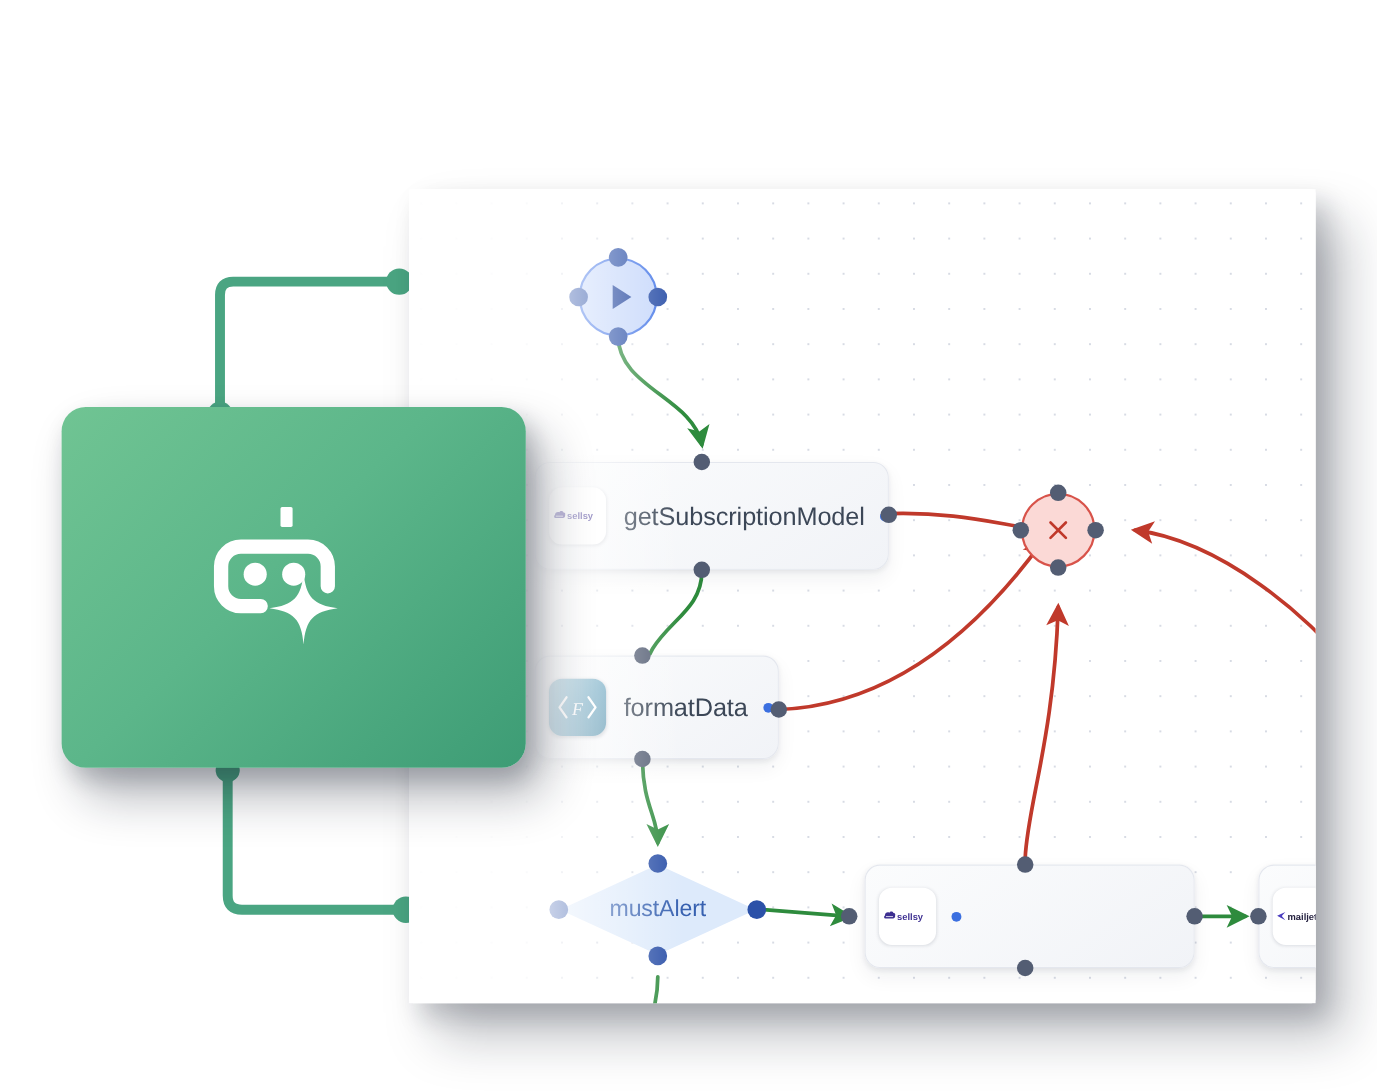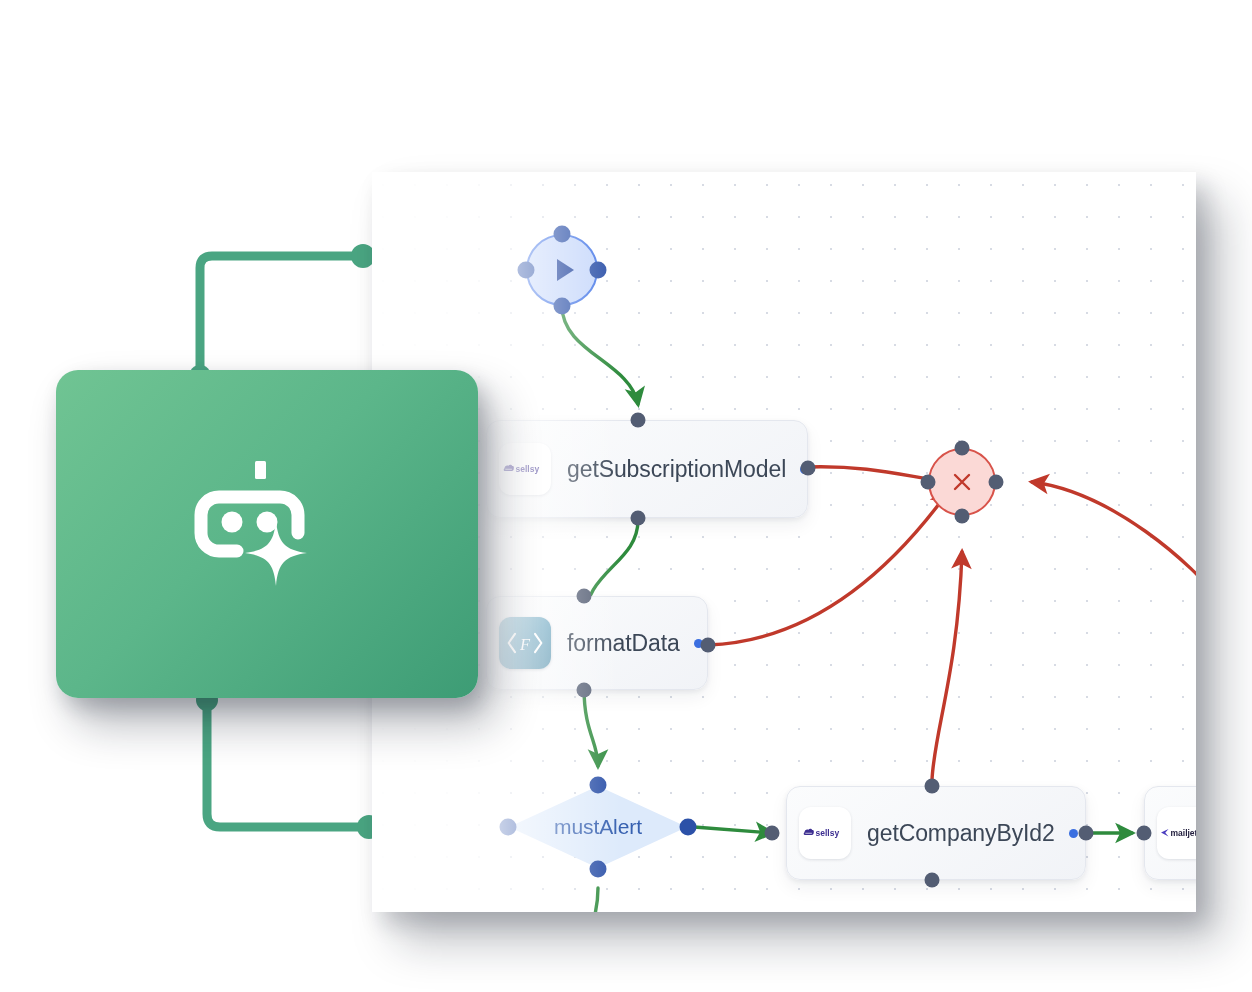--- a/index.html
+++ b/index.html
@@ -317,21 +317,20 @@
       <div class="port blue" style="left:226px; top:697px;"></div>
 
       <div class="node" style="left:414px; top:614px; width:300px; height:94px;">
         <div class="node-icon">
           <svg class="sellsy-svg" width="44" height="18" viewBox="0 0 88 26" xmlns="http://www.w3.org/2000/svg">
             <path d="M4,17 C1,17 0.5,13 3,11.5 C3,7 7.5,4.5 11,6.5 C12.5,3.5 17,3.5 18.5,7 C21,6.5 22.5,9 21.5,11 L21.5,11.5 C22,13.5 20.5,17 17.5,17 Z" fill="#3d2f91"></path>
             <path d="M5.5,13.5 L17,13.5" stroke="#ffffff" stroke-width="1.4" stroke-linecap="round" fill="none"></path>
             <text x="25" y="19" font-family="Liberation Sans, sans-serif" font-size="17" font-weight="bold" fill="#3d2f91">sellsy</text>
           </svg>
         </div>
-        <div class="node-label">getCompanyById2</div>
         <div class="node-outdot"></div>
       </div>
       <div class="port" style="left:560px; top:614px;"></div>
       <div class="port" style="left:560px; top:708px;"></div>
       <div class="port" style="left:400px; top:661px;"></div>
       <div class="port" style="left:714px; top:661px;"></div>
 
       <div class="node" style="left:772px; top:614px; width:240px; height:94px;">
         <div class="node-icon">
           <svg width="46" height="20" viewBox="0 0 92 26" xmlns="http://www.w3.org/2000/svg">

